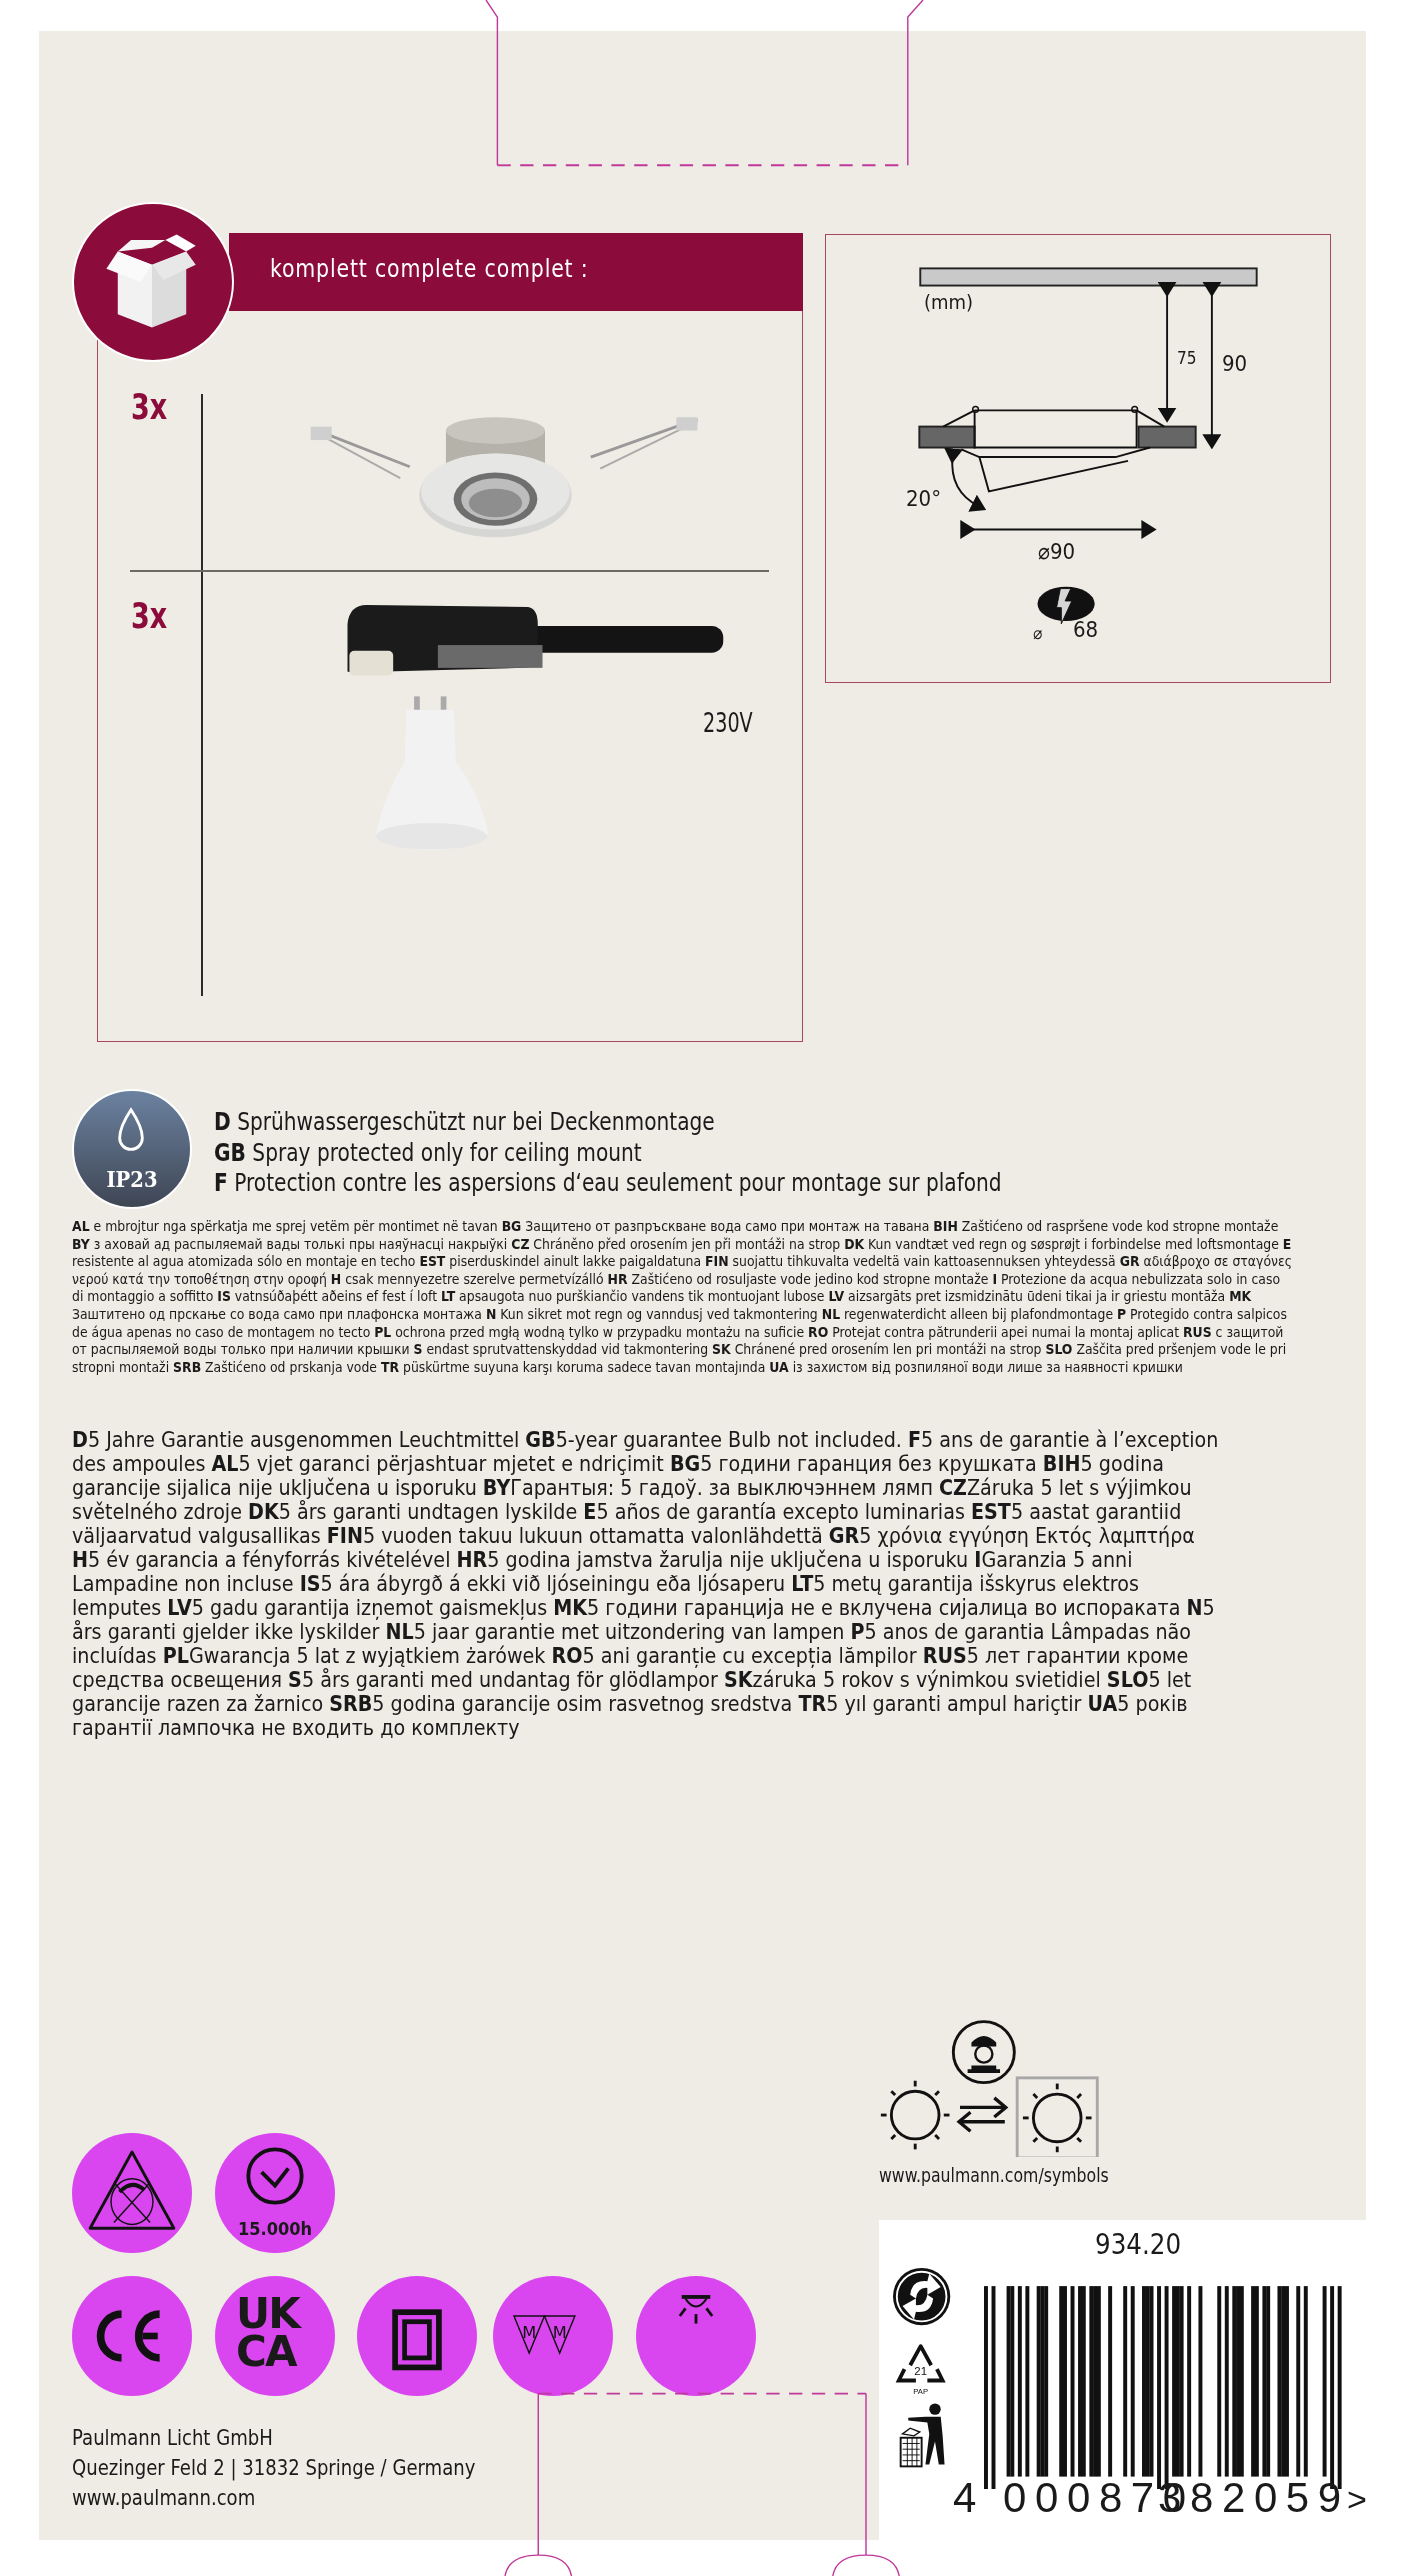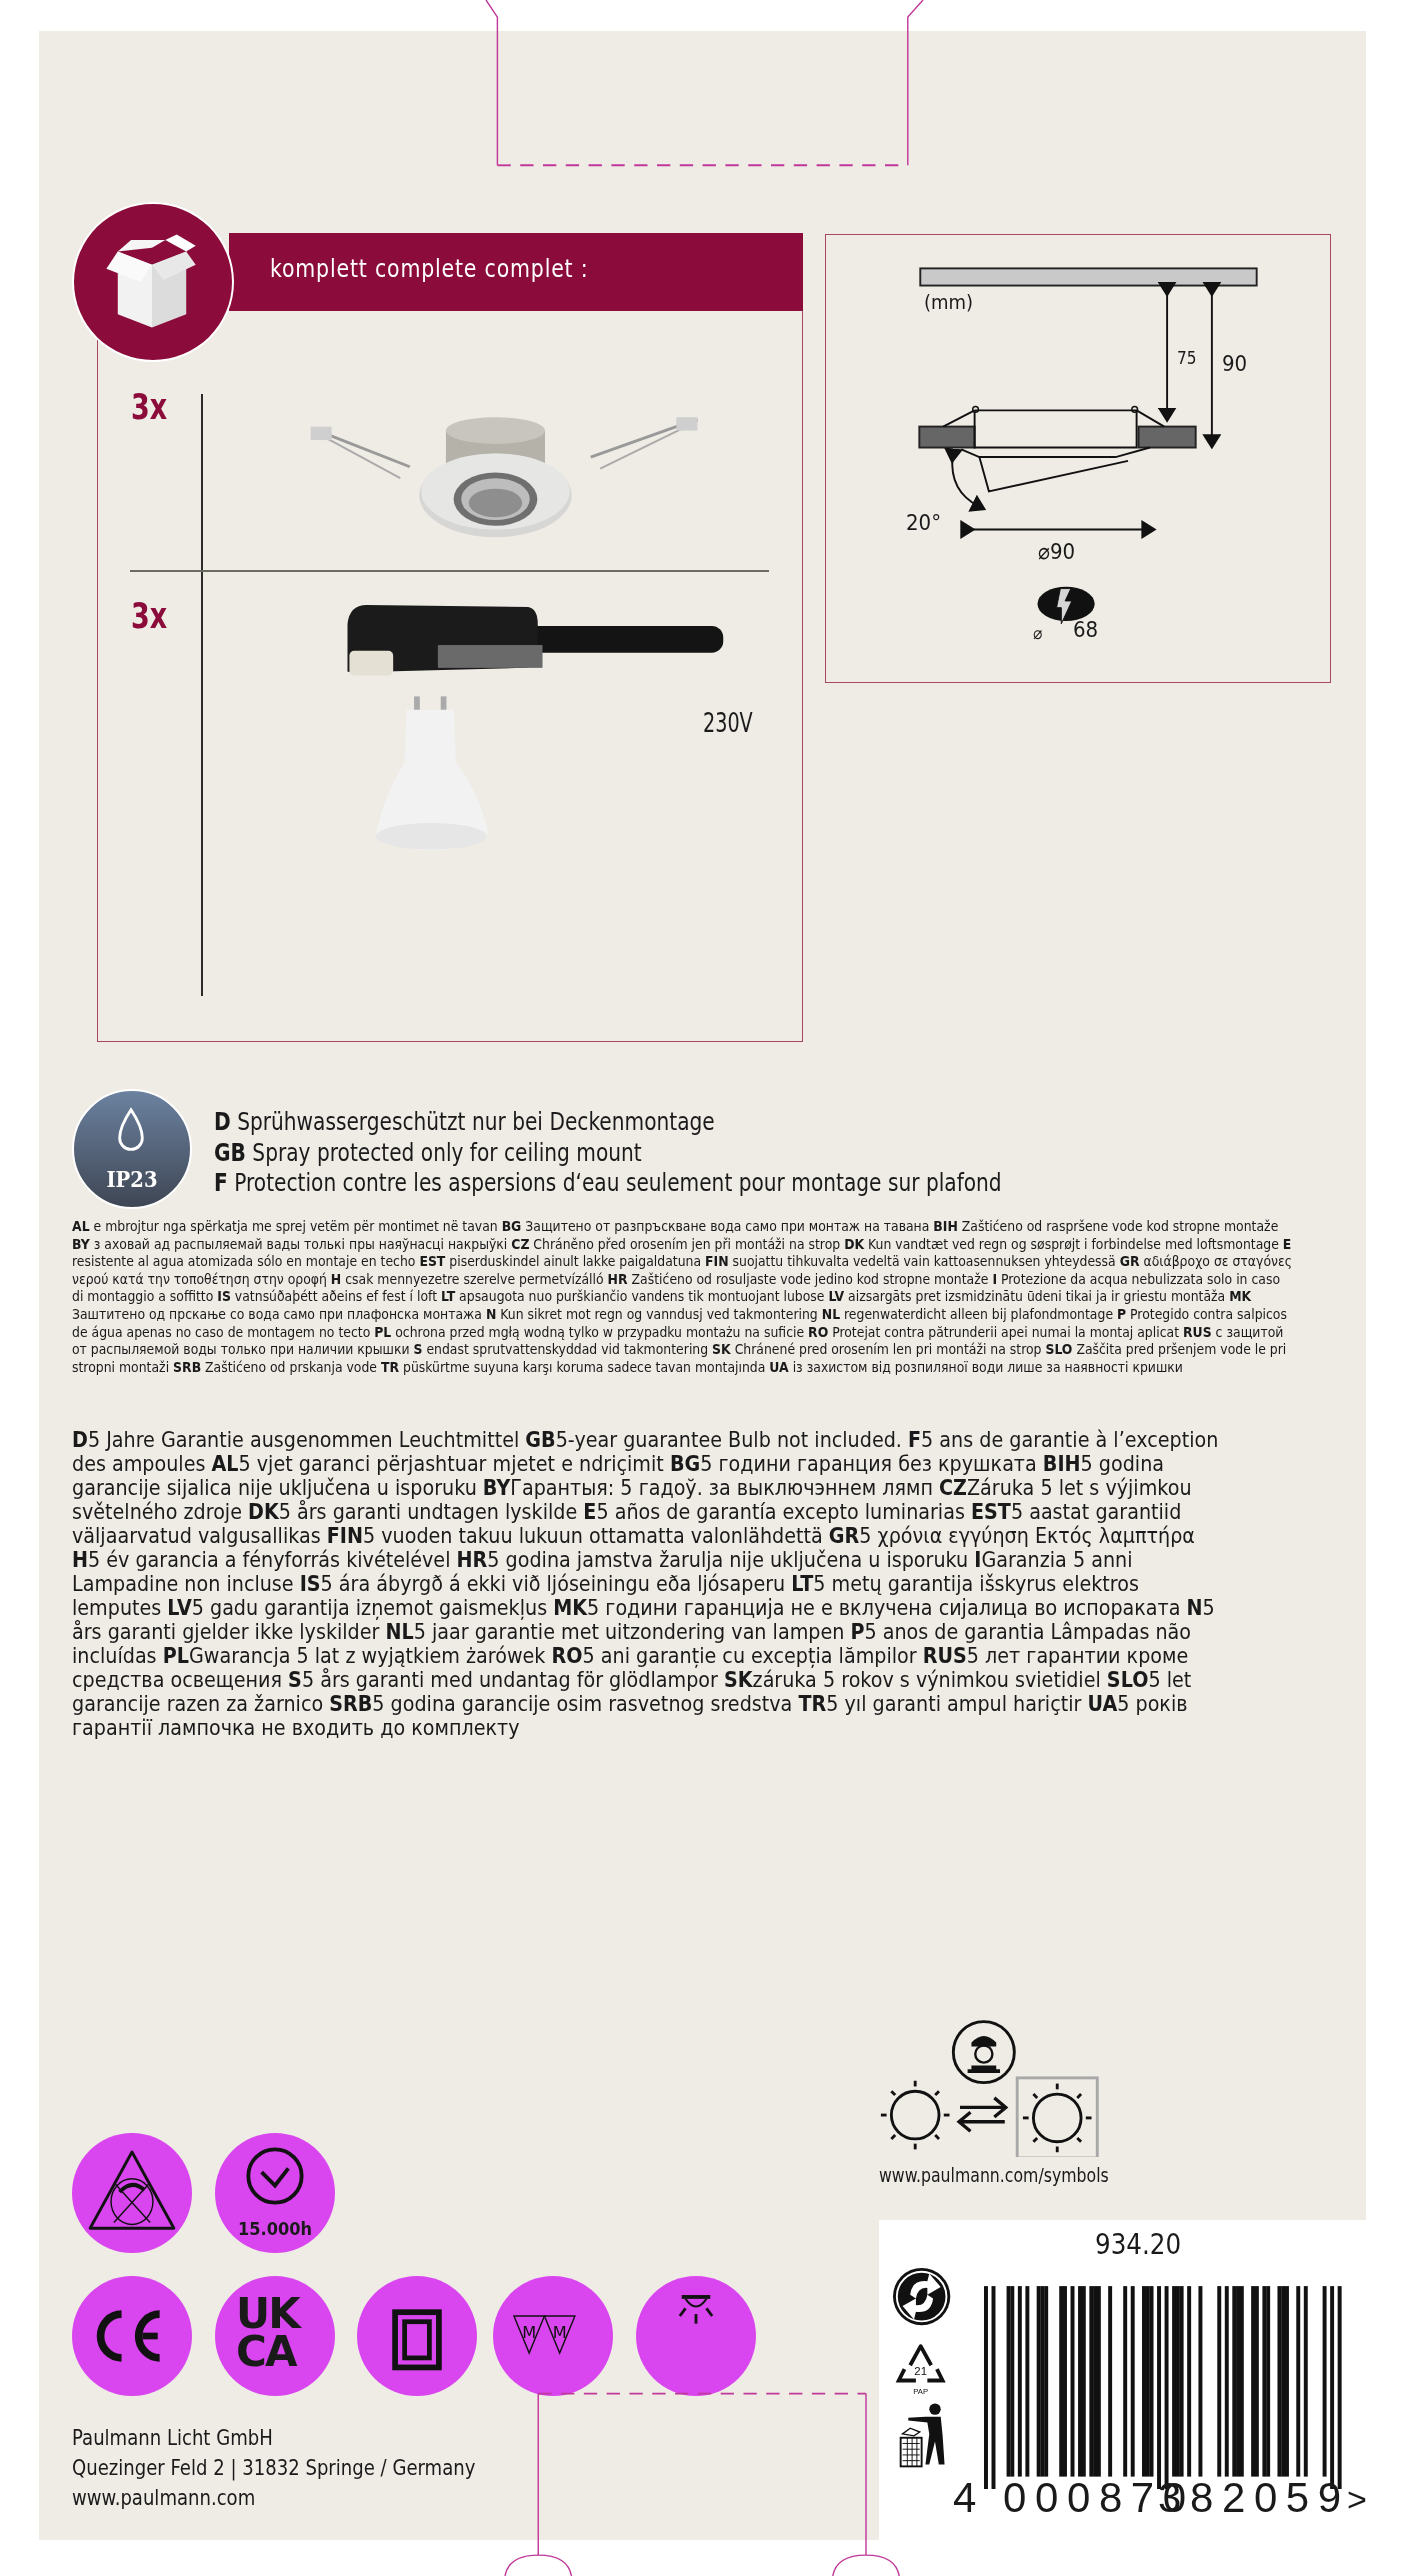--- a/index.html
+++ b/index.html
@@ -120,21 +120,21 @@
   <polyline points="143,226 162,234 305,234 341,224" fill="none" stroke="#111" stroke-width="2"></polyline>
   <polyline points="162,234 172,270 318,238" fill="none" stroke="#111" stroke-width="2"></polyline>
   <path d="M134,233 Q130,270 162,286" fill="none" stroke="#111" stroke-width="2" marker-start="url(#ah)" marker-end="url(#ah)"></path>
   <line x1="150" y1="310" x2="340" y2="310" stroke="#111" stroke-width="2" marker-start="url(#ah)" marker-end="url(#ah)"></line>
   <ellipse cx="253" cy="388" rx="30" ry="18" fill="#111"></ellipse>
   <polygon points="247,372 258,372 252,385 259,385 248,409 248,392 243,392" fill="#d6d6d6" stroke="#111" stroke-width="1"></polygon>
 </svg>
 <div class="abs" style="left:924px;top:290px;font-size:20px;">(mm)</div>
 <div class="abs" style="left:1177px;top:348px;font-size:17px;">75</div>
 <div class="abs" style="left:1222px;top:351px;font-size:22px;text-align:right;">90</div>
-<div class="abs" style="left:906px;top:486px;font-size:22px;margin-top:24px;">20°</div>
+<div class="abs" style="left:906px;top:486px;font-size:22px;">20°</div>
 <div class="abs" style="left:1038px;top:539px;font-size:22px;">⌀90</div>
 <div class="abs" style="left:1033px;top:623px;font-size:17px;">⌀</div>
 <div class="abs" style="left:1073px;top:617px;font-size:22px;">68</div>
 
 <div class="abs ip-circle">
   <svg class="abs" style="left:38px;top:15.2px;" width="38" height="51" viewBox="0 0 40 54">
     <path d="M20,4 Q8,22 8,34 A12,12 0 0 0 32,34 Q32,22 20,4 Z" fill="none" stroke="#fff" stroke-width="3"></path>
   </svg>
   <div class="abs ip-text">IP23</div>
 </div>

